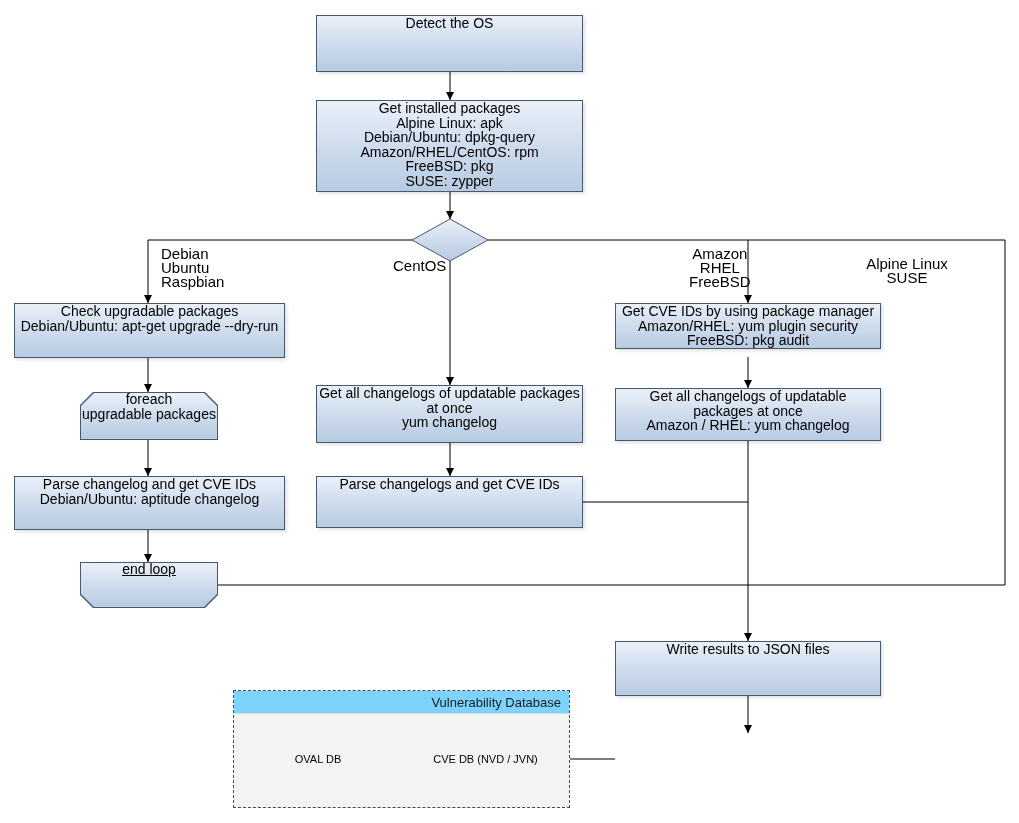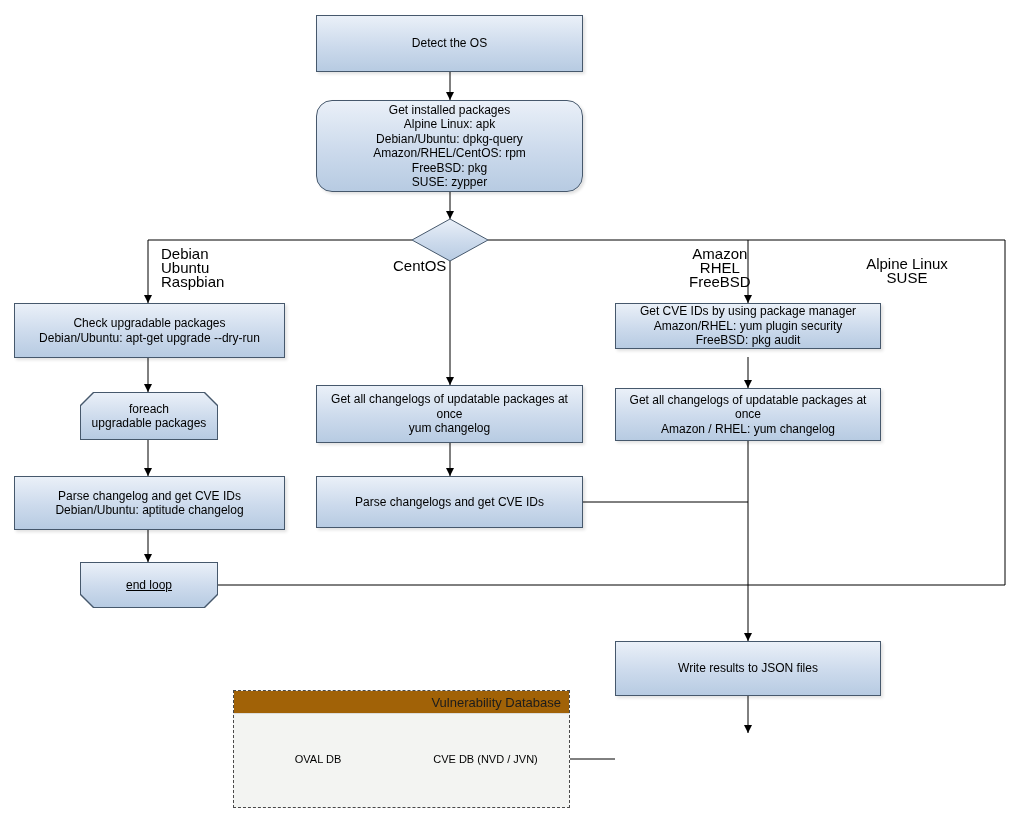--- a/index.html
+++ b/index.html
@@ -15,24 +15,23 @@
   #edges {
     position: absolute;
     left: 0; top: 0;
     z-index: 1;
   }
   .node {
     position: absolute;
     border: 1px solid #46586c;
     background: linear-gradient(to bottom, #eaf0f8 0%, #ccdaec 55%, #b7cbe2 100%);
     display: flex;
-    align-items: center;
     justify-content: center;
     text-align: center;
-    font-size: 12px;
+    font-size: 14px;
     line-height: 14.5px;
     color: #000;
     z-index: 2;
     box-shadow: 2px 2px 3px rgba(0,0,0,0.12);
   }
   .node .lbl {
     position: relative;
     z-index: 1;
     white-space: pre-line;
     padding: 0 2px;
@@ -57,21 +56,21 @@
   }
   .edge-label {
     position: absolute;
     font-size: 15px;
     line-height: 14px;
     white-space: pre-line;
     z-index: 3;
   }
   
   #n-detect           { left: 316px; top: 15px;  width: 267px; height: 57px; }
-  #n-installed        { left: 316px; top: 100px; width: 267px; height: 92px; border-radius: 16px; }
+  #n-installed        { left: 316px; top: 100px; width: 267px; height: 92px; }
   #n-check            { left: 14px;  top: 303px; width: 271px; height: 55px; }
   #n-foreach          { left: 80px;  top: 392px; width: 138px; height: 48px; }
   #n-parse-deb        { left: 14px;  top: 476px; width: 271px; height: 54px; }
   #n-endloop          { left: 80px;  top: 562px; width: 138px; height: 46px; text-decoration: underline; }
   #n-centos-changelog { left: 316px; top: 385px; width: 267px; height: 58px; }
   #n-centos-parse     { left: 316px; top: 476px; width: 267px; height: 52px; }
   #n-getcve           { left: 615px; top: 303px; width: 266px; height: 46px; }
   #n-amazon-changelog { left: 615px; top: 388px; width: 266px; height: 53px; }
   #n-write            { left: 615px; top: 641px; width: 266px; height: 55px; }
   #n-report           { left: 615px; top: 733px; width: 266px; height: 53px; }
@@ -86,21 +85,21 @@
     left: 233px; top: 690px;
     width: 337px; height: 118px;
     border: 1px dashed #4a4a4a;
     background: #f3f4f2;
     z-index: 1;
   }
   #db-header {
     position: absolute;
     left: 0; top: 0; right: 0;
     height: 23px;
-    background: #a16207;
+    background: #7dd3fc;
     border-bottom: 1px solid #dcdcda;
     display: flex;
     align-items: center;
     justify-content: flex-end;
     padding-right: 8px;
     font-size: 13px;
     color: #1c1c1c;
   }
   .cyl-label {
     position: absolute;

